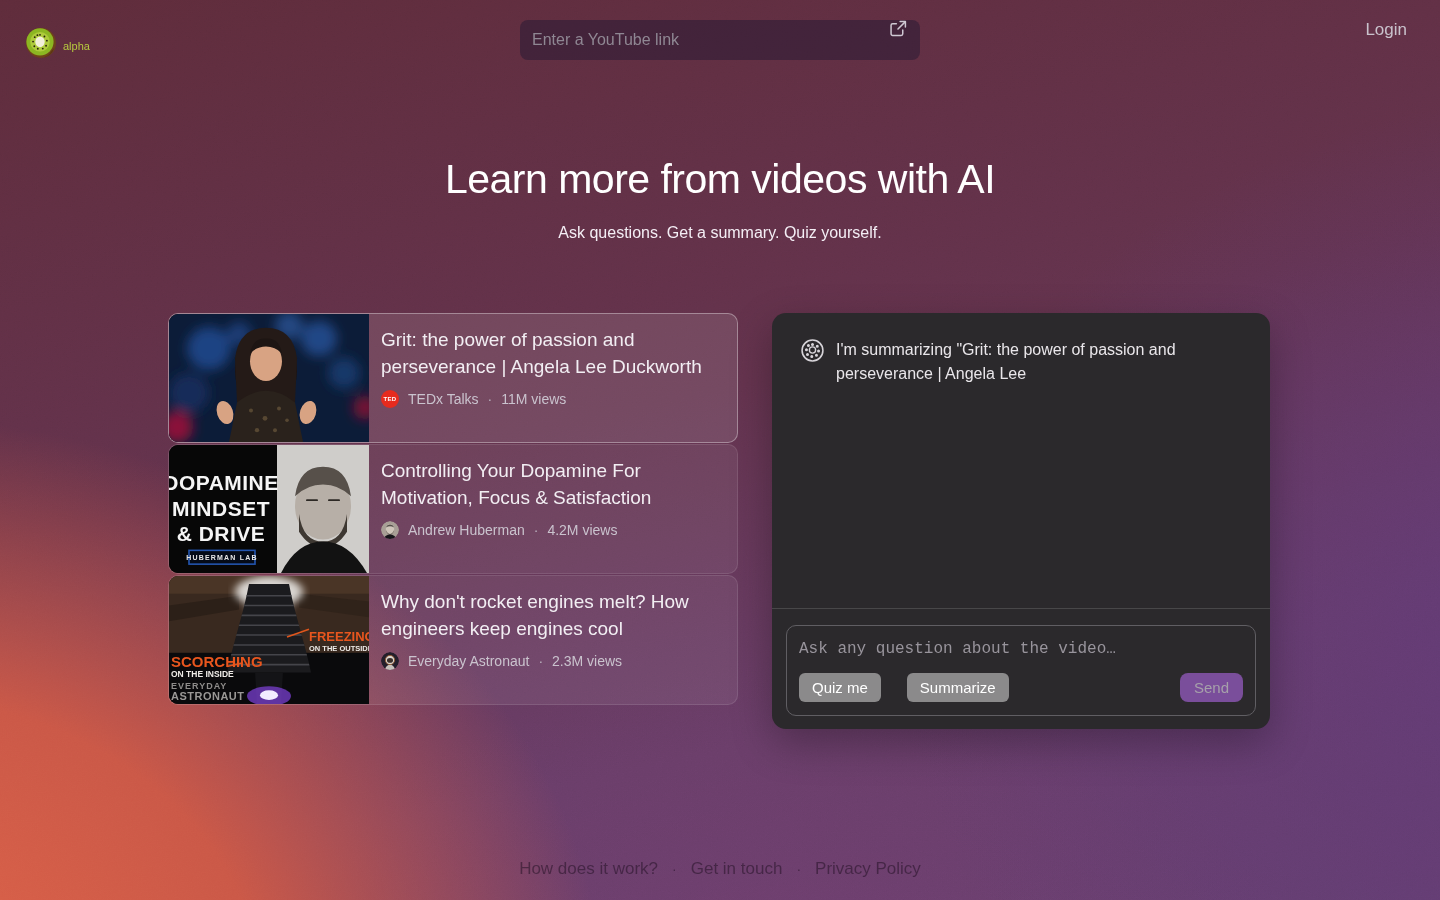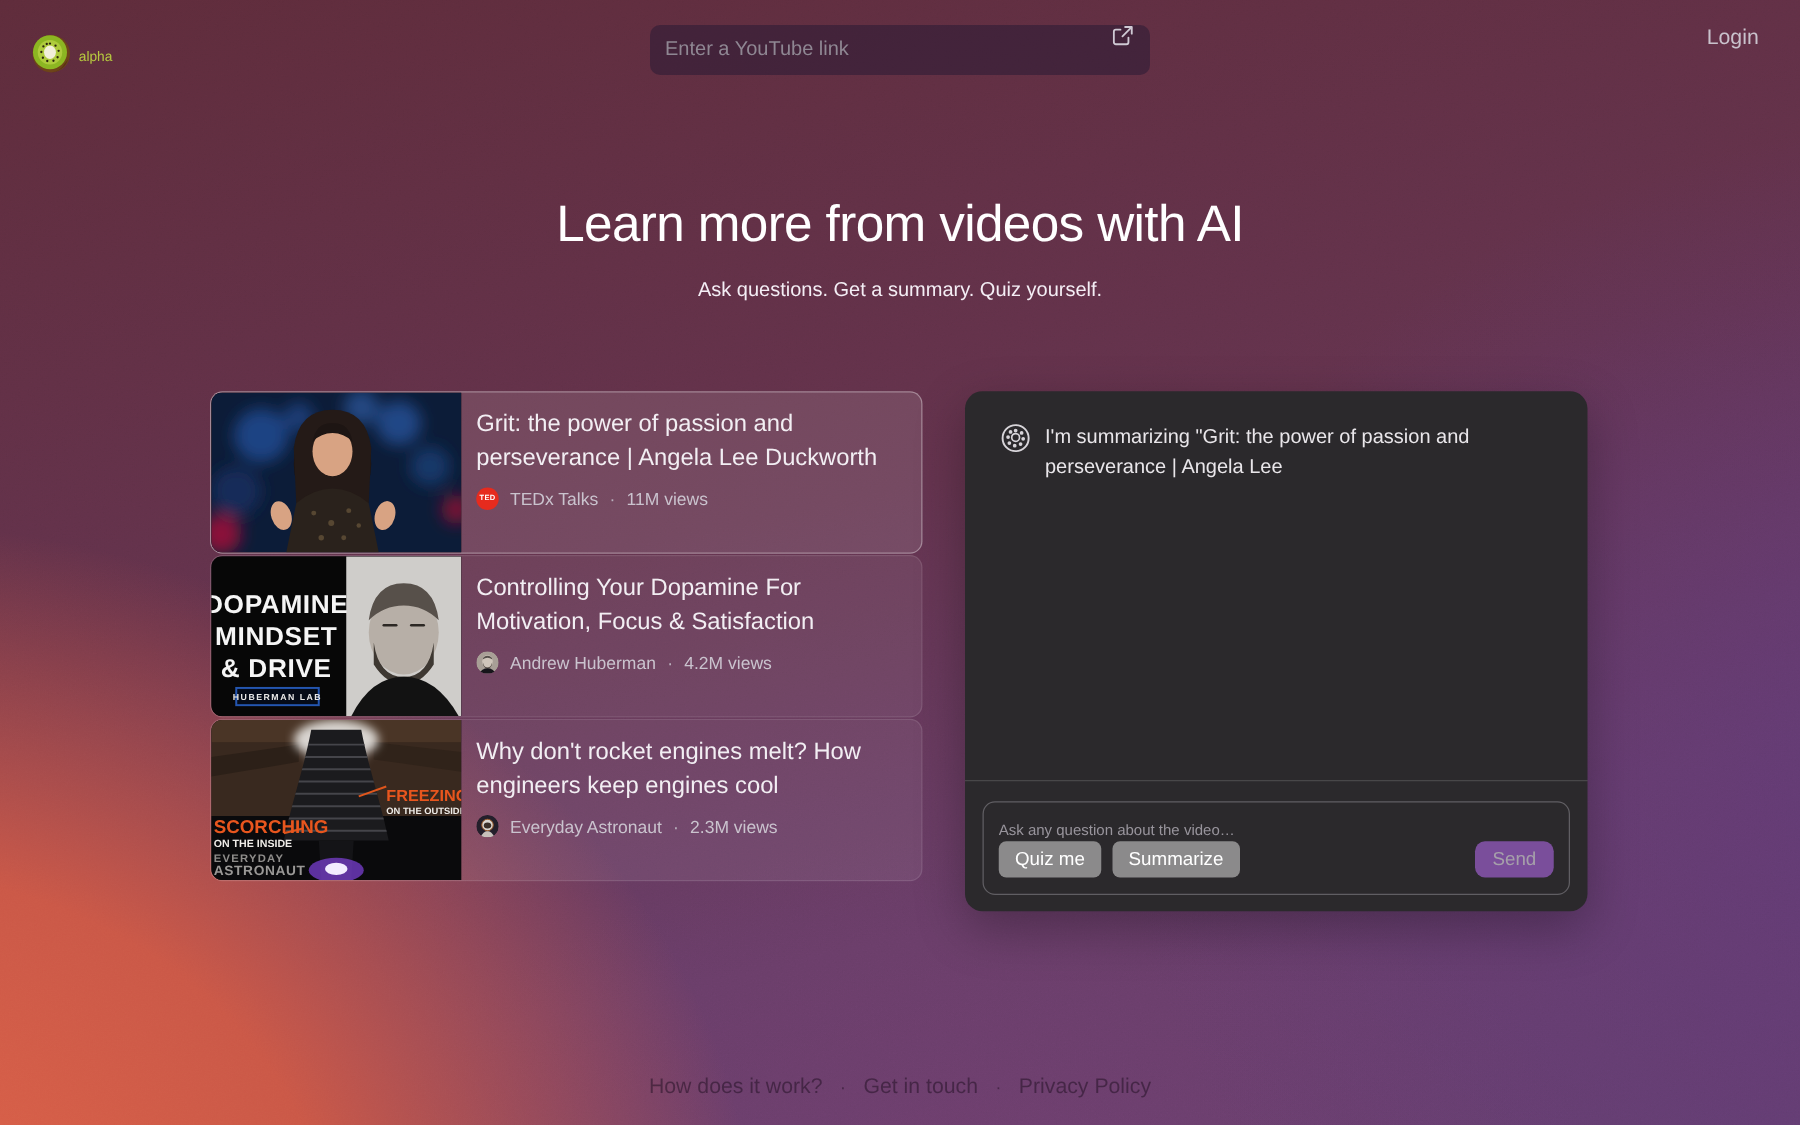--- a/index.html
+++ b/index.html
@@ -58,24 +58,24 @@
   .chat-panel {
     width:498px; height:416px; background:#2b292c; border-radius:14px;
     display:flex; flex-direction:column; box-shadow:0 14px 40px rgba(0,0,0,0.28);
   }
   .chat-messages { flex:1; padding:25px 26px 0 28px; display:flex; gap:11px; align-items:flex-start; }
   .chat-message-text { font-size:16px; line-height:1.5; color:#e9e6ea; max-width:378px; }
   .chat-input-area { border-top:1px solid rgba(255,255,255,0.14); padding:16px 14px 13px 14px; }
   .input-box { border:1px solid #605e63; border-radius:10px; padding:13px 12px 13px 12px; }
   .input-box input {
     width:100%; background:transparent; border:none; outline:none;
-    font-size:12px; color:#e3dde6; font-family:Liberation Sans, sans-serif;
+    font-size:16px; color:#e3dde6; font-family:Liberation Mono, monospace;
   }
   .input-box input::placeholder { color:#98949c; }
-  .chat-buttons { display:flex; gap:9px; align-items:center; }
+  .chat-buttons { margin-top:15px; display:flex; gap:26px; align-items:center; }
   .chip {
     background:#8b8a8b; color:#fff; border:none; border-radius:6px;
     padding:6px 13px; font-size:15px; cursor:pointer; font-family:"Liberation Sans", sans-serif;
   }
   .send-btn {
     margin-left:auto; background:#7a4e9b; color:#a6a0aa; border:none; border-radius:8px;
     padding:6px 14px; font-size:15px; cursor:pointer; font-family:"Liberation Sans", sans-serif;
   }
 
   

